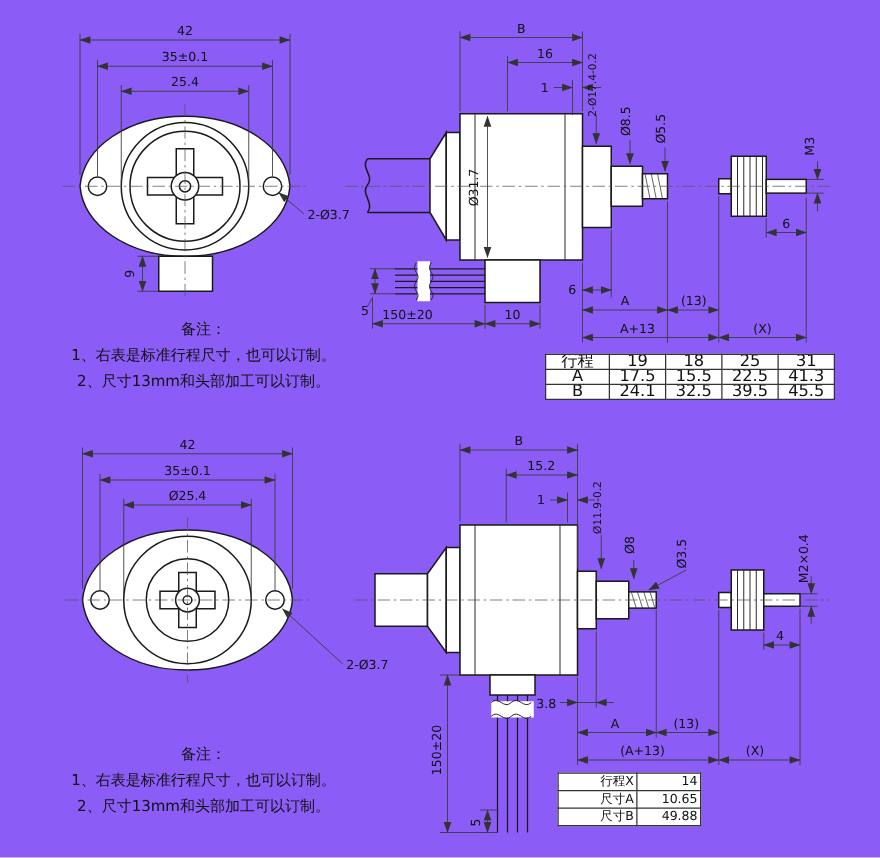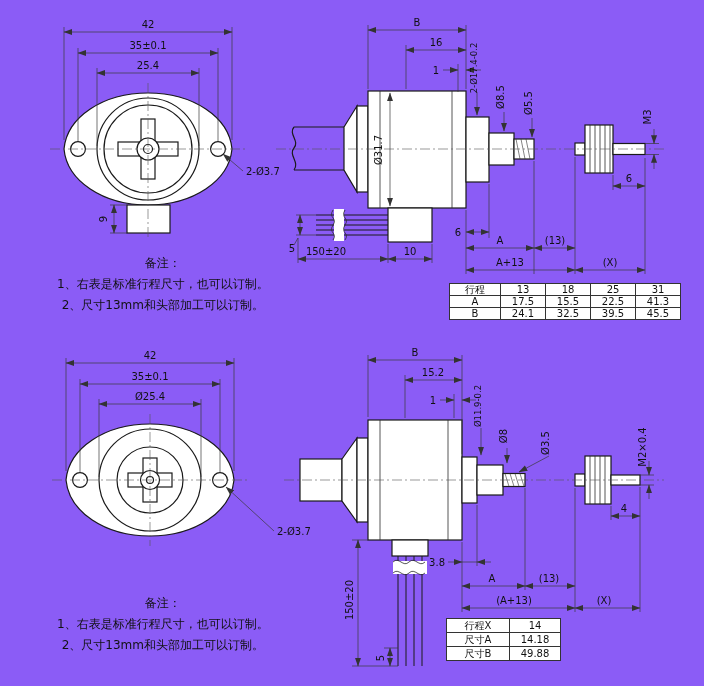--- a/index.html
+++ b/index.html
@@ -13,26 +13,26 @@
   .thin{fill:none;stroke:#2b2b2b;stroke-width:0.8;}
   .wire{fill:none;stroke:#1a1a1a;stroke-width:1;}
   .dim{fill:none;stroke:#3a3a3a;stroke-width:0.7;}
   .hatch{fill:none;stroke:#333;stroke-width:0.6;}
   .cl{fill:none;stroke:#555;stroke-width:0.6;stroke-dasharray:10 3 2 3;}
   .mask{fill:#fff;stroke:none;}
   .notes{position:absolute;font-size:12px;line-height:1;text-align:center;}
   .notes div{margin-bottom:9px;white-space:nowrap;}
   table.spec{position:absolute;border-collapse:collapse;background:#fff;color:#111;table-layout:fixed;}
   table.spec td{border:1px solid #333;text-align:center;padding:0 2px;overflow:hidden;white-space:nowrap;}
-  table.spec-top{left:449px;top:283px;font-size:10px;}
+  table.spec-top{left:436px;top:283px;font-size:13px;}
   table.spec-top td{height:11px;line-height:11px;}
   table.spec-top td.c0{width:46px;}
   table.spec-top td.c{width:40px;}
   table.spec-bot{left:446px;top:618px;font-size:10px;}
-  table.spec-bot td{height:13px;line-height:13px;}
+  table.spec-bot td{height:13px;line-height:13px;text-align:right;}
   table.spec-bot td.c0{width:58px;}
   table.spec-bot td.c{width:46px;}
 </style>
 </head>
 <body>
 
 <div class="sheet">
 
 <svg width="704" height="686" viewBox="0 0 704 686">
   <defs>
@@ -385,21 +385,21 @@
 <div class="notes" style="left:57px;top:257px;">
   <div>备注：</div>
   <div>1、右表是标准行程尺寸，也可以订制。</div>
   <div>2、尺寸13mm和头部加工可以订制。</div>
 </div>
 
 <table class="spec spec-top">
   <tbody>
         <tr>
     <td class="c0">行程</td>
-    <td class="c">13</td>
+    <td class="c">19</td>
     <td class="c">18</td>
     <td class="c">25</td>
     <td class="c">31</td>
   </tr>
   <tr>
     <td class="c0">A</td>
     <td class="c">17.5</td>
     <td class="c">15.5</td>
     <td class="c">22.5</td>
     <td class="c">41.3</td>
@@ -421,21 +421,21 @@
 </div>
 
 <table class="spec spec-bot">
   <tbody>
         <tr>
     <td class="c0">行程X</td>
     <td class="c">14</td>
   </tr>
   <tr>
     <td class="c0">尺寸A</td>
-    <td class="c">14.18</td>
+    <td class="c">10.65</td>
   </tr>
   <tr>
     <td class="c0">尺寸B</td>
     <td class="c">49.88</td>
   </tr>
 </tbody>
     </table>
 
 </div>
 

